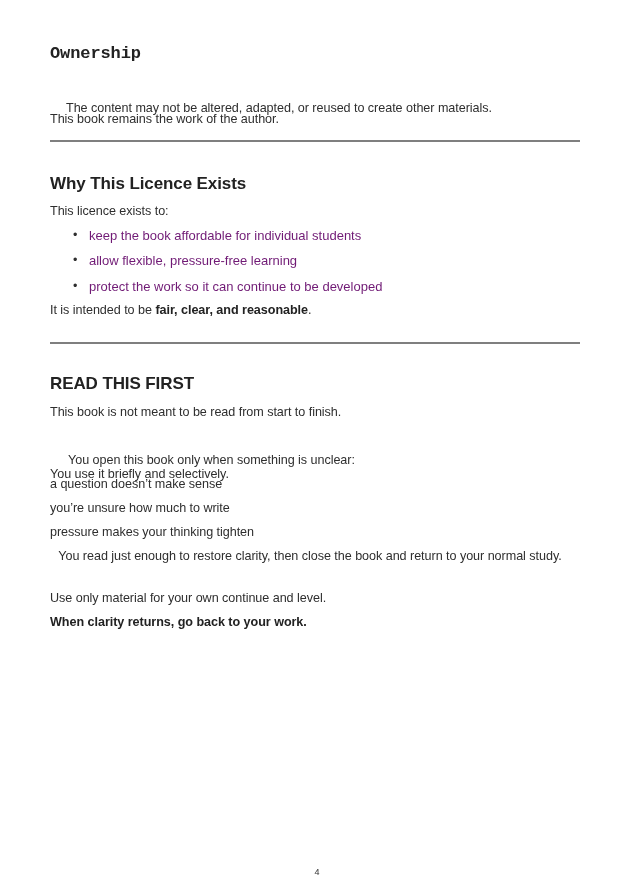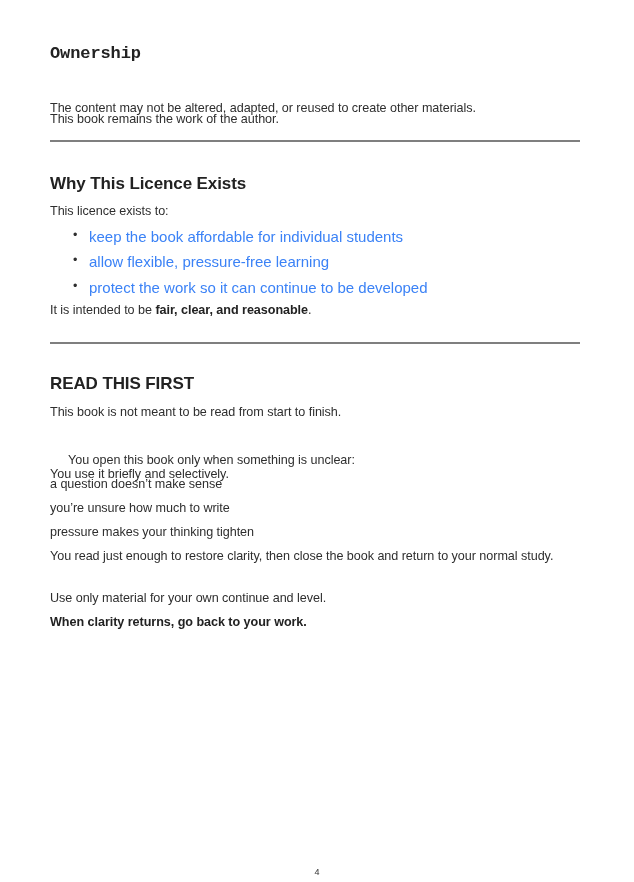--- a/index.html
+++ b/index.html
@@ -4,32 +4,32 @@
 <style>
   html, body { margin:0; padding:0; background:#ffffff; }
   body { width:634px; height:882px; position:relative; overflow:hidden;
          font-family:"Liberation Sans", "DejaVu Sans", sans-serif; color:#2b2b2b; }
   .page { position:absolute; left:50px; top:0; width:530px; }
   .h { position:absolute; left:0; font-weight:bold; font-size:17px; color:#222; white-space:nowrap; letter-spacing:-0.1px; }
   .p { position:absolute; left:0; font-size:12.6px; color:#2e2e2e; white-space:nowrap; letter-spacing:-0.05px; }
   .p.wrap { white-space:normal; width:520px; line-height:17px; }
   .b { font-weight:bold; color:#222; }
   .bullet { position:absolute; left:23px; font-size:12.6px; color:#2e2e2e; }
-  .bl { position:absolute; left:39px; font-size:15px; color:#3b82f6; white-space:nowrap; }
+  .bl { position:absolute; left:39px; font-size:13px; color:#701a75; white-space:nowrap; }
   .rule { position:absolute; left:0; width:530px; height:2px; background:#7f7f7f; }
   .pagenum { position:absolute; left:0; width:634px; top:867px; text-align:center; font-size:9px; color:#333; }
 </style>
 </head>
 <body>
 
 <div class="page">
 
   <div class="h" style="top:44px;font-family:Liberation Mono, monospace;">Ownership</div>
   <div class="p" style="top:77px;margin-top:35px;">This book remains the work of the author.</div>
-  <div class="p" style="top:101px;">The content may not be altered, adapted, or reused to create other materials.</div>
+  <div class="p" style="top:101px;margin-left:16px;">The content may not be altered, adapted, or reused to create other materials.</div>
   <div class="rule" style="top:140px;"></div>
 
   <div class="h" style="top:174px;">Why This Licence Exists</div>
   <div class="p" style="top:204px;">This licence exists to:</div>
 
   <div class="bullet" style="top:228px;">•</div>
   <div class="bl" style="top:228px;">keep the book affordable for individual students</div>
   <div class="bullet" style="top:253px;">•</div>
   <div class="bl" style="top:253px;">allow flexible, pressure-free learning</div>
   <div class="bullet" style="top:279px;">•</div>
@@ -38,18 +38,18 @@
   <div class="p" style="top:303px;"><span>It is intended to be </span><span class="b">fair, clear, and reasonable</span><span>.</span></div>
   <div class="rule" style="top:342px;"></div>
 
   <div class="h" style="top:374px;">READ THIS FIRST</div>
   <div class="p" style="top:405px;">This book is not meant to be read from start to finish.</div>
   <div class="p" style="top:429px;margin-top:38px;">You use it briefly and selectively.</div>
   <div class="p" style="top:453px;margin-left:18px;">You open this book only when something is unclear:</div>
   <div class="p" style="top:477px;">a question doesn’t make sense</div>
   <div class="p" style="top:501px;">you’re unsure how much to write</div>
   <div class="p" style="top:525px;">pressure makes your thinking tighten</div>
-  <div class="p wrap" style="top:548px;">You read just enough to restore clarity, then close the book and return to your normal study.</div>
+  <div class="p wrap" style="top:548px;text-align:center;">You read just enough to restore clarity, then close the book and return to your normal study.</div>
   <div class="p" style="top:591px;">Use only material for your own continue and level.</div>
   <div class="p b" style="top:615px;">When clarity returns, go back to your work.</div>
 </div>
 
 <div class="pagenum">4</div>
 
 </body></html>

